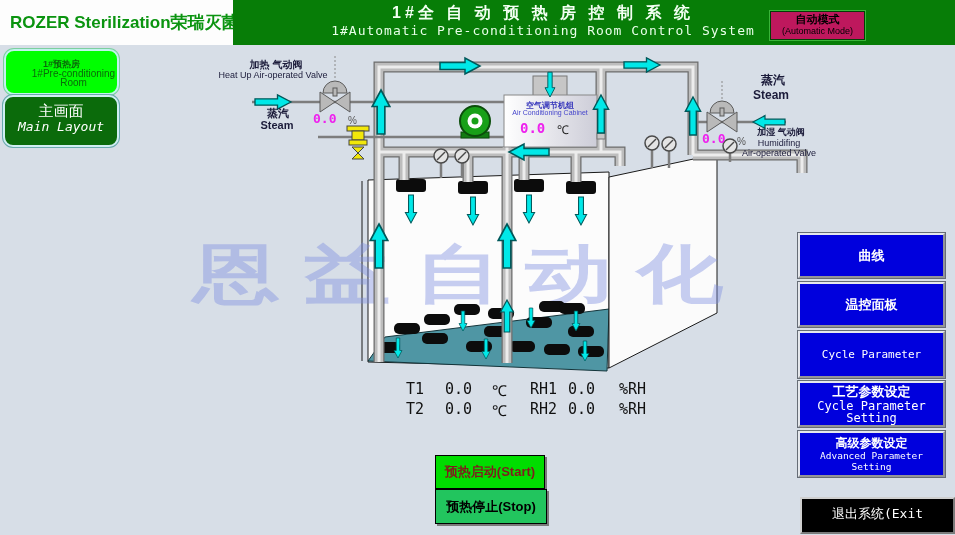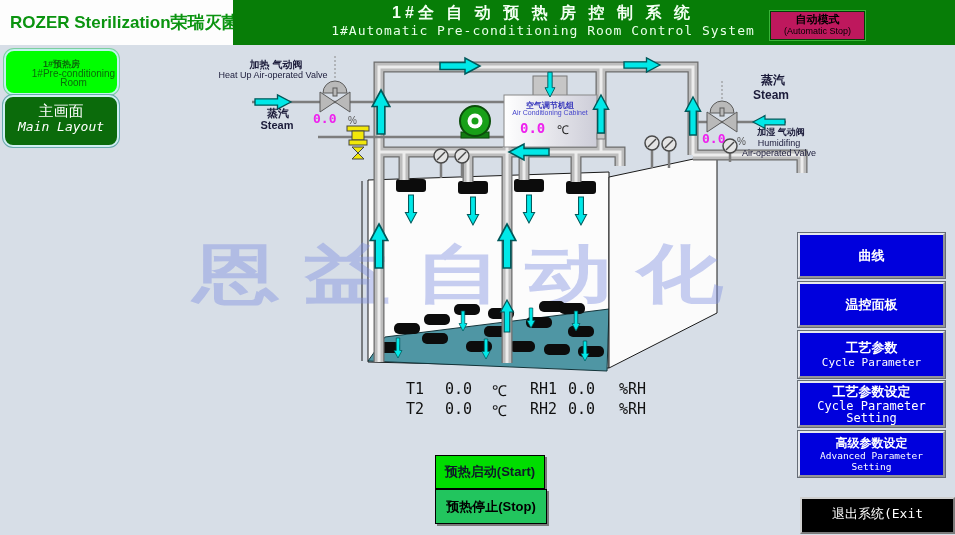--- a/index.html
+++ b/index.html
@@ -33,21 +33,21 @@
   .lbl{color:#1b1b3a;line-height:1.05;white-space:nowrap;}
   .ctr{text-align:center;}
   .mag{color:#ee22ee;font-family:"DejaVu Sans Mono",monospace;font-weight:bold;}
   .unit{color:#555;}
   
   .read-row{display:flex;font-family:"DejaVu Sans Mono",monospace;font-size:15px;color:#111;}
   .read-row span{display:inline-block;}
   .rw1{width:39px;} .rw2{width:47px;} .rw3{width:38px;} .rw4{width:38px;} .rw5{width:51px;} .rw6{width:60px;}
   
   .start-btn{left:435px;top:455px;width:108px;height:32px;background:#00dd00;border:1px solid #000;
-             box-shadow:2px 2px 0 #7a7a7a;color:#0f172a;font-size:13px;font-weight:bold;
+             box-shadow:2px 2px 0 #7a7a7a;color:#7f1d1d;font-size:13px;font-weight:bold;
              text-align:center;line-height:32px;cursor:pointer;}
   .stop-btn{left:435px;top:489px;width:110px;height:33px;background:#22c55e;border:1px solid #000;
             box-shadow:2px 2px 0 #7a7a7a;color:#000;font-size:13px;font-weight:bold;
             text-align:center;line-height:33px;cursor:pointer;}
   
   .menu-btn{left:798px;width:143px;background:#0000dd;border:2px outset #e4e7ec;
             box-shadow:0 0 0 1px #666d76;color:#fff;text-align:center;cursor:pointer;
             display:flex;flex-direction:column;justify-content:center;}
   .m-cn{font-size:13px;font-weight:bold;line-height:16px;}
   .m-cn-sm{font-size:12px;font-weight:bold;line-height:14px;}
@@ -202,21 +202,21 @@
     </g>
   </svg>
 
   <div class="abs hdr-white"></div>
   <div class="abs brand">ROZER Sterilization荣瑞灭菌</div>
   <div class="abs hdr-green"></div>
   <div class="abs title-cn">1#全 自 动 预 热 房 控 制 系 统</div>
   <div class="abs title-en">1#Automatic Pre-conditioning Room Control System</div>
   <div class="abs mode-btn">
     <span class="mode-cn">自动模式</span>
-    <span class="mode-en">(Automatic Stop)</span>
+    <span class="mode-en">(Automatic Mode)</span>
   </div>
 
   <div class="abs side-btn room-btn">
     <span class="room-cn">1#预热房</span>
     <span class="room-en">1#Pre-conditioning Room</span>
   </div>
   <div class="abs side-btn main-btn">
     <span class="main-cn">主画面</span>
     <span class="main-en">Main Layout</span>
   </div>
@@ -261,21 +261,20 @@
   <div class="abs start-btn">预热启动(Start)</div>
   <div class="abs stop-btn">预热停止(Stop)</div>
 
   <div class="abs menu-btn" style="top:233px;height:41px;">
     <span class="m-cn">曲线</span>
   </div>
   <div class="abs menu-btn" style="top:282px;height:41px;">
     <span class="m-cn">温控面板</span>
   </div>
   <div class="abs menu-btn" style="top:331px;height:43px;">
-    <span class="m-cn">工艺参数</span>
     <span class="m-en">Cycle Parameter</span>
   </div>
   <div class="abs menu-btn" style="top:381px;height:42px;">
     <span class="m-cn">工艺参数设定</span>
     <span class="m-en-sm">Cycle Parameter Setting</span>
   </div>
   <div class="abs menu-btn" style="top:431px;height:42px;">
     <span class="m-cn-sm">高级参数设定</span>
     <span class="m-en-xs">Advanced Parameter Setting</span>
   </div>

